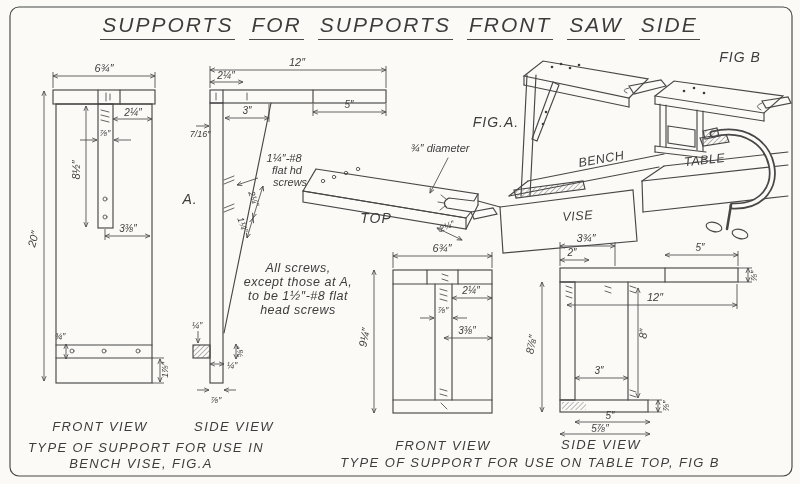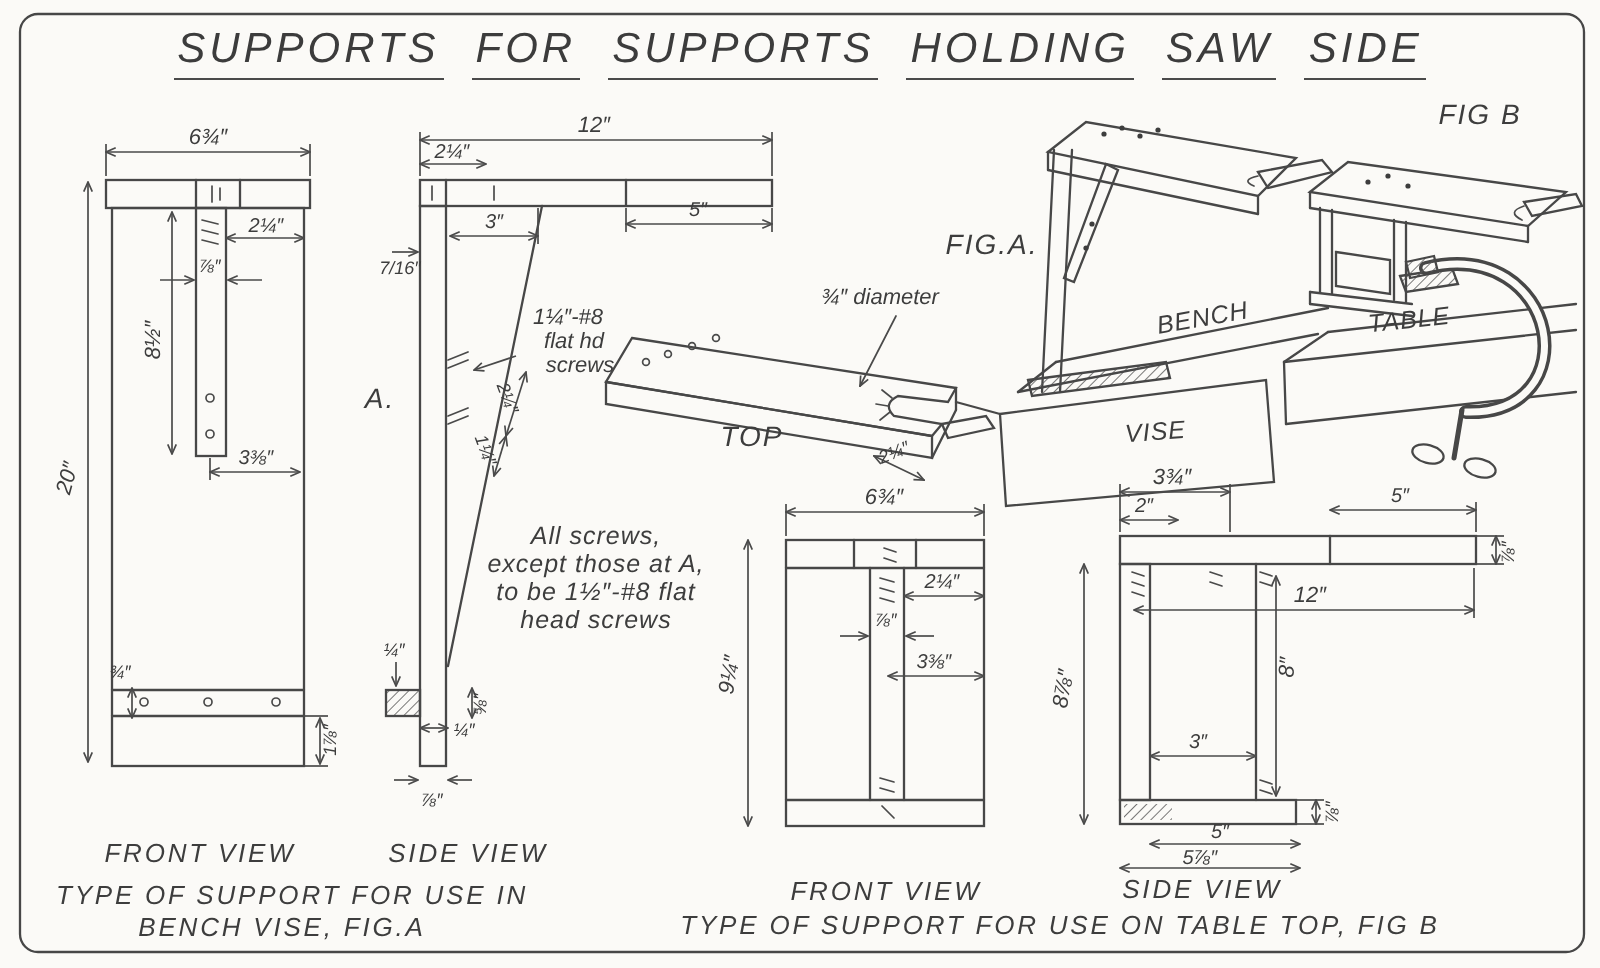--- a/index.html
+++ b/index.html
@@ -299,15 +299,15 @@
   <text class="cap" x="100" y="431">FRONT VIEW</text>
   <text class="cap" x="234" y="431">SIDE VIEW</text>
   <text class="cap" x="146" y="452">TYPE OF SUPPORT FOR USE IN</text>
   <text class="cap" x="141" y="468">BENCH VISE, FIG.A</text>
   <text class="cap" x="443" y="450">FRONT VIEW</text>
   <text class="cap" x="601" y="449">SIDE VIEW</text>
   <text class="cap" x="530" y="467">TYPE OF SUPPORT FOR USE ON TABLE TOP, FIG B</text>
 </svg>
 
 <div id="title">
-  <span class="tw">SUPPORTS</span><span class="tw">FOR</span><span class="tw">SUPPORTS</span><span class="tw">HOLDING</span><span class="tw">SAW</span><span class="tw">SIDE</span>
+  <span class="tw">SUPPORTS</span><span class="tw">FOR</span><span class="tw">SUPPORTS</span><span class="tw">FRONT</span><span class="tw">SAW</span><span class="tw">SIDE</span>
 </div>
 </div>
 
 </body></html>

